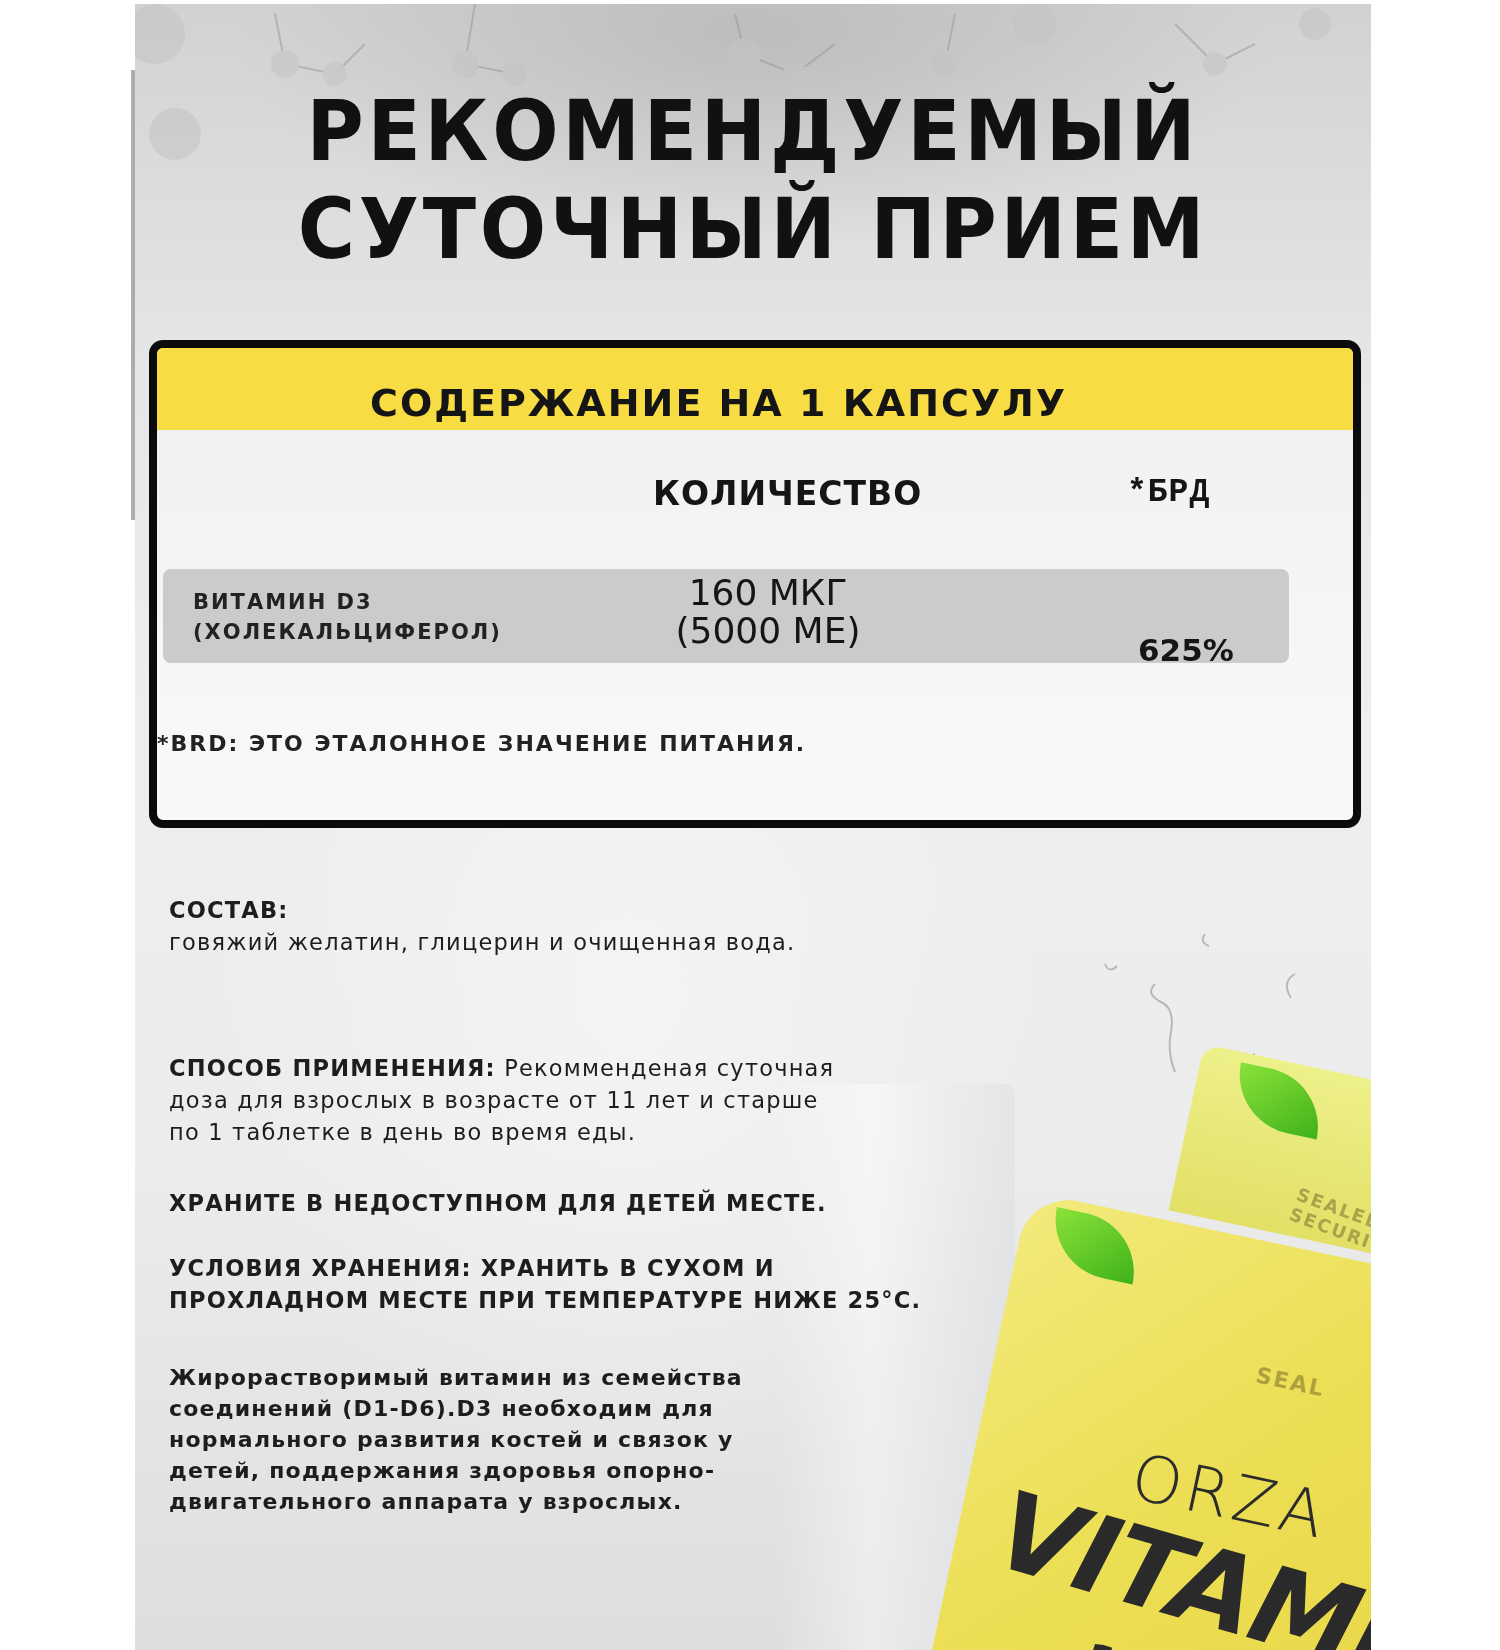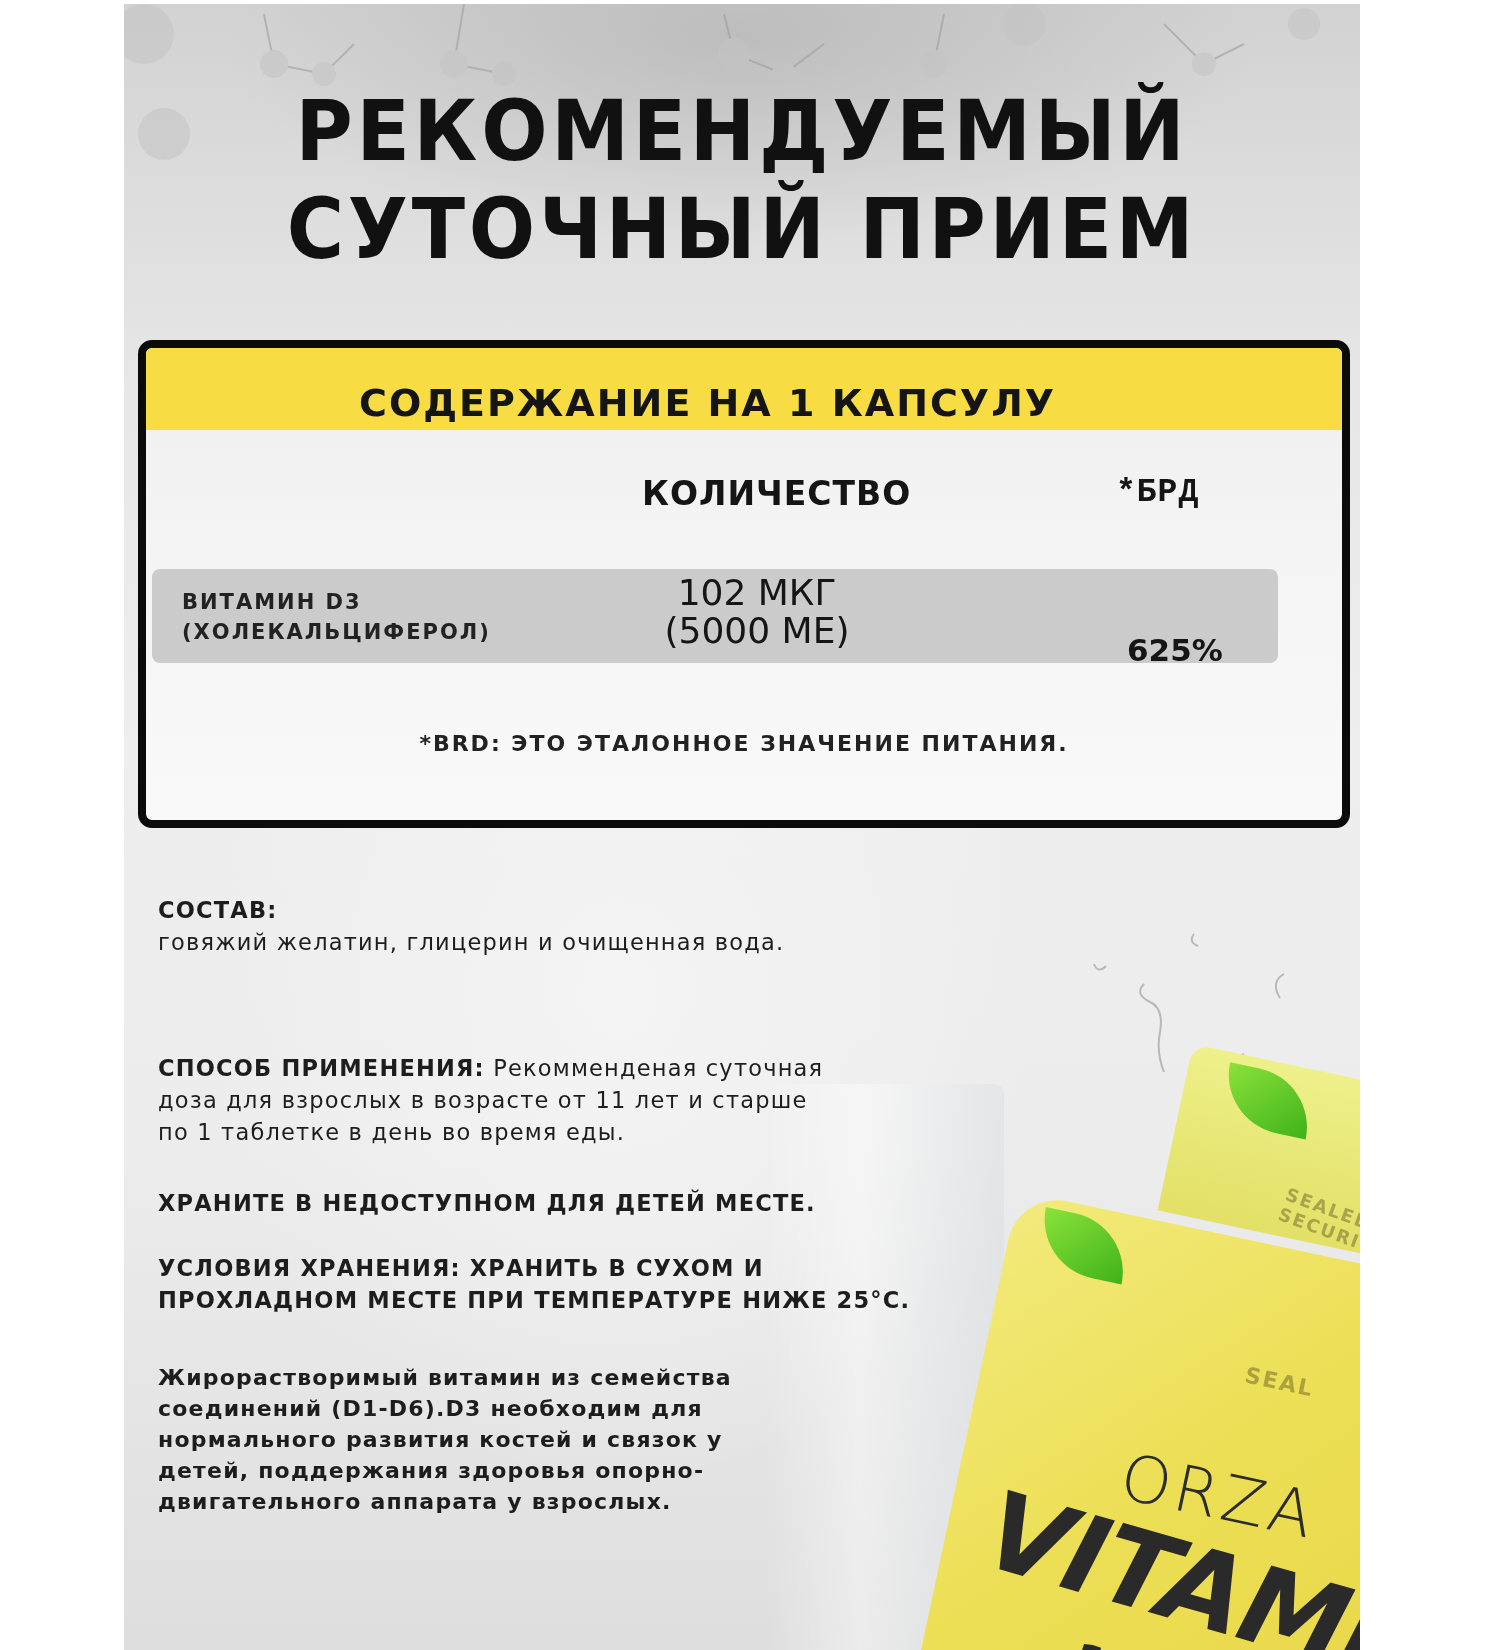--- a/index.html
+++ b/index.html
@@ -8,21 +8,21 @@
       background: #ffffff;
       font-family: "Liberation Sans", "DejaVu Sans", sans-serif;
       color: #151515;
     }
     .sidebar-strip {
       position: absolute; left: 131px; top: 70px; width: 14px; height: 450px;
       background: linear-gradient(90deg, #b0b0b0, #9c9c9c);
       border-radius: 0 4px 4px 0;
     }
     .card {
-      position: absolute; left: 124px; top: 4px; width: 1236px; height: 1646px;
+      position: absolute; left: 135px; top: 4px; width: 1236px; height: 1646px;
       overflow: hidden;
       background:
         radial-gradient(ellipse 60% 18% at 50% 2%, rgba(170,170,170,0.55), rgba(170,170,170,0) 70%),
         radial-gradient(ellipse 45% 40% at 40% 60%, #f4f4f4 0%, rgba(244,244,244,0) 75%),
         linear-gradient(180deg, #d2d2d2 0%, #e6e6e6 22%, #eeeeee 45%, #ececec 70%, #dedede 100%);
     }
     
     .molecules { position: absolute; left: 0; top: 0; width: 1236px; height: 300px; opacity: 0.55; }
     .title {
       position: absolute; left: 0; top: 78px; width: 1236px;
@@ -64,21 +64,21 @@
     .nutrient-qty {
       position: absolute; left: 490px; top: 5px; font-size: 36px; line-height: 38px;
       font-weight: 400; text-align: center; width: 230px; color: #151515;
       font-family: "DejaVu Sans", sans-serif;
     }
     .nutrient-brd {
       position: absolute; left: 975px; top: 27px; font-size: 31px; font-weight: 700;
       color: #151515; font-family: "DejaVu Sans", sans-serif; margin-top: 36px;
     }
     .footnote {
-      position: absolute; left: 0; top: 383px; width: 100%; text-align: center;
+      position: absolute; left: 0; top: 383px; width: 100%; text-align: left;
       font-size: 22px; font-weight: 700; letter-spacing: 2px; color: #222;
       font-family: "DejaVu Sans", sans-serif;
     }
     .info-block {
       position: absolute; left: 34px; font-family: "DejaVu Sans", sans-serif;
       color: #1d1d1d; font-size: 22.5px; line-height: 32px; letter-spacing: 1.2px;
     }
     .info-block b { font-weight: 900; }
     .composition { top: 890px; width: 680px; }
     .usage { top: 1048px; width: 760px; }
@@ -179,21 +179,21 @@
     </div>
     <div class="col-head col-qty">КОЛИЧЕСТВО</div>
     <div class="col-head col-brd">*БРД</div>
 
     <div class="nutrient-row">
       <div class="nutrient-name">
         <div>ВИТАМИН D3</div>
         <div>(ХОЛЕКАЛЬЦИФЕРОЛ)</div>
       </div>
       <div class="nutrient-qty">
-        <div>102 МКГ</div>
+        <div>160 МКГ</div>
         <div>(5000 МЕ)</div>
       </div>
       <div class="nutrient-brd">625%</div>
     </div>
 
     <div class="footnote">*BRD: ЭТО ЭТАЛОННОЕ ЗНАЧЕНИЕ ПИТАНИЯ.</div>
   </div>
 
   <div class="glass"></div>
   <svg class="splash" viewBox="0 0 300 260">

